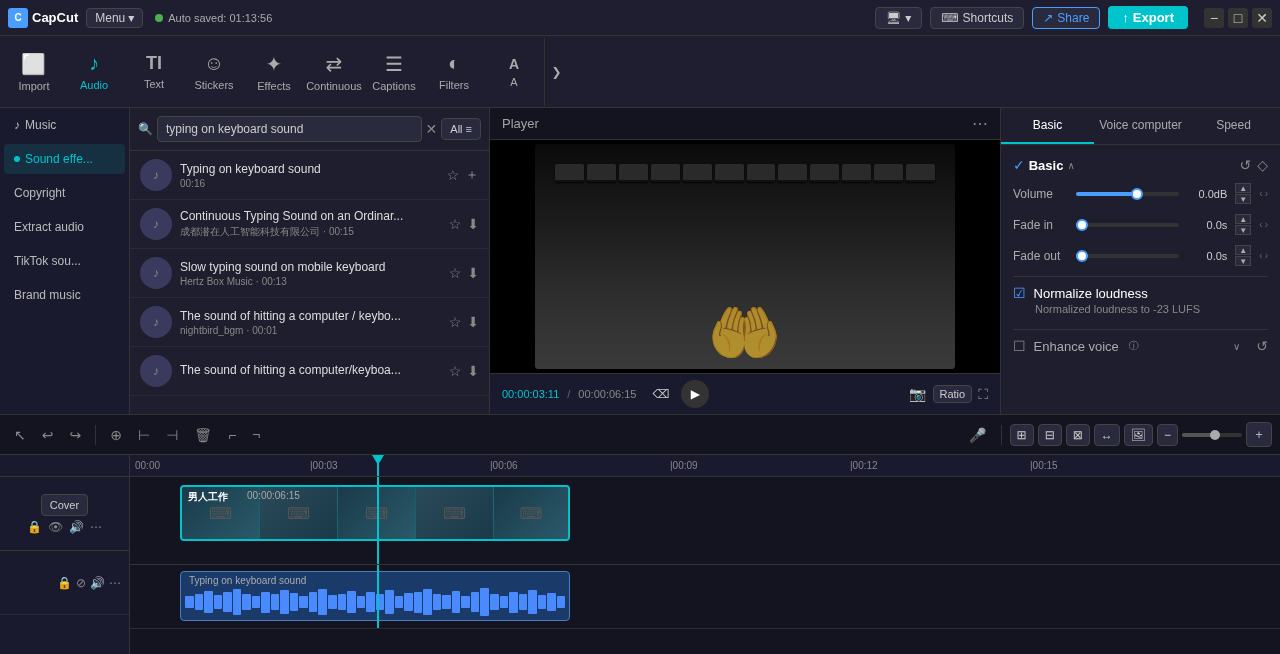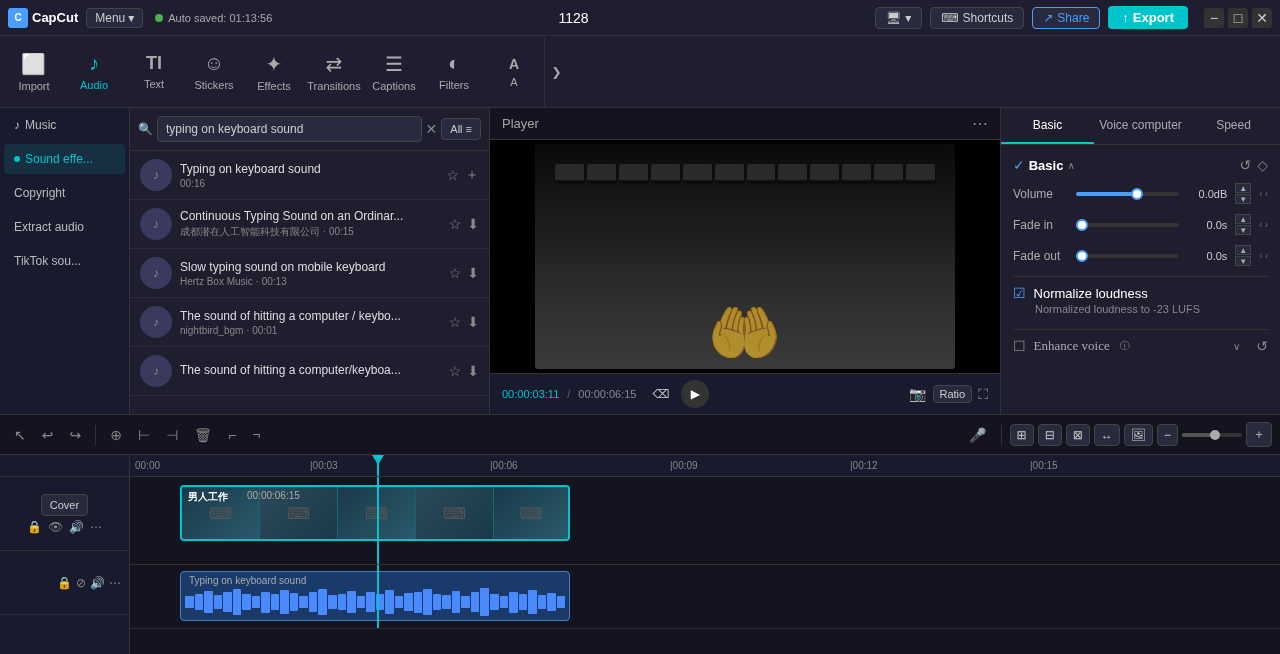--- a/index.html
+++ b/index.html
@@ -88,21 +88,21 @@
     .slider-stepper { display: flex; flex-direction: column; gap: 1px; }
     .stepper-btn { background: #2a2a3e; border: 1px solid #444; color: #aaa; width: 16px; height: 10px; cursor: pointer; display: flex; align-items: center; justify-content: center; font-size: 8px; }
     .slider-arrows { display: flex; gap: 2px; }
     .arrow-btn { color: #666; cursor: pointer; font-size: 10px; }
     .normalize-row { display: flex; align-items: center; gap: 8px; margin-bottom: 6px; padding: 8px 0; border-top: 1px solid #333; }
     .normalize-check { color: #4a9eff; font-size: 14px; }
     .normalize-label { color: #fff; font-size: 13px; font-weight: 500; }
     .normalize-sub { color: #888; font-size: 11px; margin-top: 2px; padding-left: 22px; }
     .enhance-row { display: flex; align-items: center; gap: 8px; padding: 8px 0; border-top: 1px solid #333; }
     .enhance-check { color: #888; font-size: 14px; cursor: pointer; }
-    .enhance-label { color: #aaa; font-size: 13px; font-family: Liberation Serif, serif; }
+    .enhance-label { color: #aaa; font-size: 13px; }
     .enhance-info { color: #888; font-size: 10px; margin-left: 2px; }
     .enhance-caret { color: #888; font-size: 10px; margin-left: auto; }
     .enhance-reset { margin-left: 8px; color: #888; cursor: pointer; font-size: 14px; }
 
     
     .timeline { height: 240px; background: #141420; border-top: 1px solid #333; display: flex; flex-direction: column; flex-shrink: 0; }
     .timeline-toolbar { display: flex; align-items: center; height: 40px; padding: 0 8px; border-bottom: 1px solid #333; gap: 4px; }
     .tl-btn { background: transparent; border: none; color: #888; cursor: pointer; padding: 4px 6px; border-radius: 3px; font-size: 14px; display: flex; align-items: center; }
     .tl-separator { width: 1px; height: 20px; background: #333; margin: 0 4px; }
     .tl-right { margin-left: auto; display: flex; gap: 4px; align-items: center; }
@@ -133,23 +133,20 @@
     <span>CapCut</span>
   </div>
   <button class="menu-btn">
     <span>Menu</span>
     <span>▾</span>
   </button>
   <div class="autosave">
     <div class="autosave-dot"></div>
     <span>Auto saved: 01:13:56</span>
   </div>
-  <div class="topbar-center">
-    <span>1128</span>
-  </div>
   <div class="topbar-right">
     <div class="icon-btn">
       <span>🖥</span>
       <span>▾</span>
     </div>
     <div class="icon-btn">
       <span>⌨</span>
       <span>Shortcuts</span>
     </div>
     <div class="share-btn">
@@ -184,21 +181,21 @@
   <div class="tool-item">
     <span class="tool-icon">☺</span>
     <span class="tool-label">Stickers</span>
   </div>
   <div class="tool-item">
     <span class="tool-icon">✦</span>
     <span class="tool-label">Effects</span>
   </div>
   <div class="tool-item">
     <span class="tool-icon">⇄</span>
-    <span class="tool-label">Transitions</span>
+    <span class="tool-label">Continuous</span>
   </div>
   <div class="tool-item">
     <span class="tool-icon">☰</span>
     <span class="tool-label">Captions</span>
   </div>
   <div class="tool-item">
     <span class="tool-icon">◐</span>
     <span class="tool-label">Filters</span>
   </div>
   <div class="tool-item">
@@ -222,20 +219,23 @@
       <span>Sound effe...</span>
     </div>
     <div class="left-item">
       <span>Copyright</span>
     </div>
     <div class="left-item">
       <span>Extract audio</span>
     </div>
     <div class="left-item">
       <span>TikTok sou...</span>
+    </div>
+    <div class="left-item">
+      <span>Brand music</span>
     </div>
   </div>
 
   <div class="search-panel">
     <div class="search-bar">
       <span style="color:#888;">🔍</span>
       <input class="search-input" type="text" value="typing on keyboard sound" style="">
       <span class="search-clear">✕</span>
       <button class="all-btn">
         <span>All</span>

